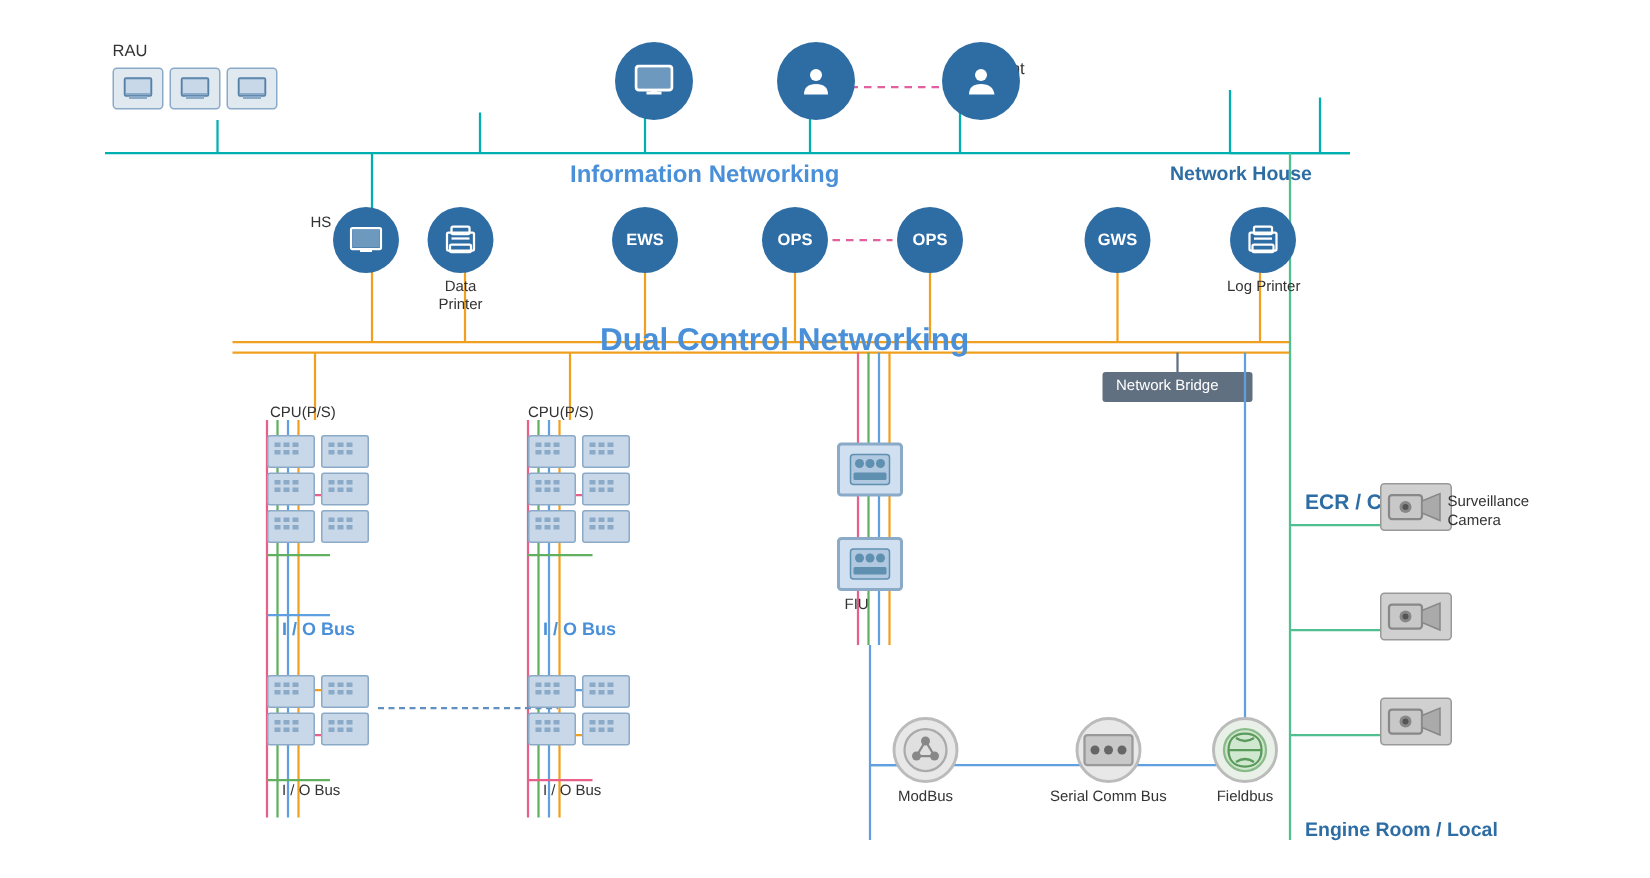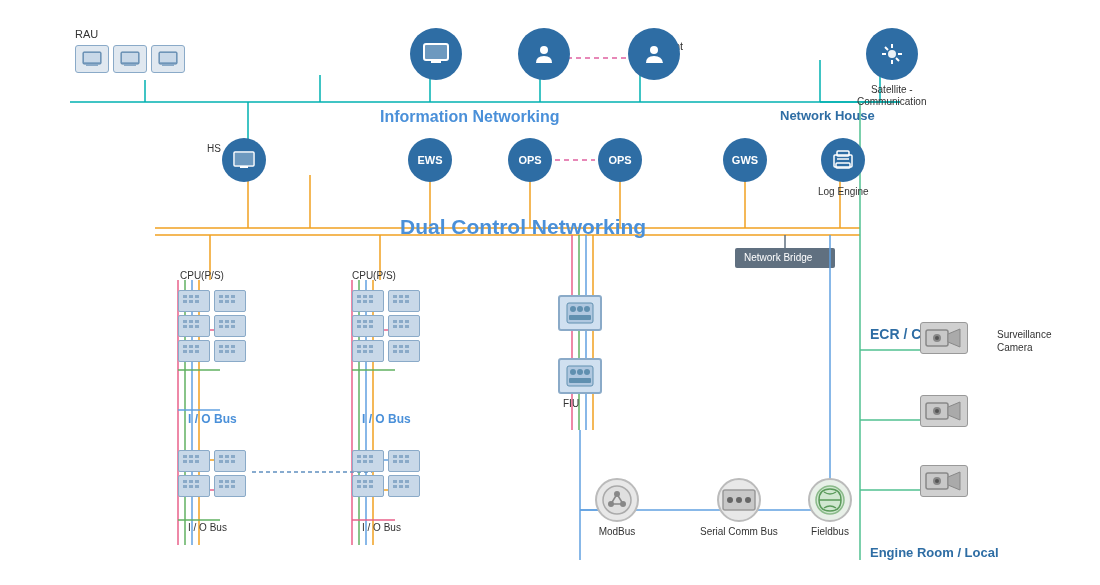--- a/index.html
+++ b/index.html
@@ -279,50 +279,47 @@
 
   <div class="node" style="left:628px; top:28px;">
     <div class="circle-icon large" style="background:#2e6da4;">
       <svg width="22" height="22" viewBox="0 0 22 22">
           <circle cx="11" cy="7" r="4" fill="white"></circle>
           <path d="M3 20 Q3 13 11 13 Q19 13 20 20" fill="white"></path>
         </svg>
     </div>
   </div>
 
-  <div class="node" style="left:857px; top:28px;">
-    <div class="circle-icon large" style="background:#2e6da4;">
-      <svg width="24" height="24" viewBox="0 0 24 24">
-          <circle cx="12" cy="12" r="4" fill="white" opacity="0.9"></circle>
-          <line x1="12" y1="2" x2="12" y2="6" stroke="white" stroke-width="2"></line>
-          <line x1="12" y1="18" x2="12" y2="22" stroke="white" stroke-width="2"></line>
-          <line x1="2" y1="12" x2="6" y2="12" stroke="white" stroke-width="2"></line>
-          <line x1="18" y1="12" x2="22" y2="12" stroke="white" stroke-width="2"></line>
-          <line x1="5" y1="5" x2="8" y2="8" stroke="white" stroke-width="2"></line>
-          <line x1="16" y1="16" x2="19" y2="19" stroke="white" stroke-width="2"></line>
-        </svg>
-    </div>
-    <div class="node-label">Satellite -<br>Communication</div>
-  </div>
 
   <div class="section-label" style="left:380px; top:108px;">Information Networking</div>
 
   <div class="section-label" style="left:780px; top:108px; color:#2e6da4; font-size:13px;">Network House</div>
 
   <div class="node" style="left:222px; top:138px;">
     <div class="circle-icon medium" style="background:#2e6da4;">
       <svg width="22" height="18" viewBox="0 0 22 18">
           <rect x="1" y="1" width="20" height="14" rx="1" fill="none" stroke="white" stroke-width="1.5"></rect>
           <rect x="2" y="2" width="18" height="12" fill="rgba(255,255,255,0.3)"></rect>
           <rect x="7" y="15" width="8" height="2" fill="white"></rect>
         </svg>
     </div>
   </div>
   <div style="position:absolute; left:207px; top:143px; font-size:10px; color:#333;">HS</div>
 
+  <div class="node" style="left:285px; top:138px;">
+    <div class="circle-icon medium" style="background:#2e6da4;">
+      <svg width="22" height="20" viewBox="0 0 22 20">
+          <rect x="2" y="5" width="18" height="12" rx="1" fill="none" stroke="white" stroke-width="1.5"></rect>
+          <rect x="5" y="1" width="12" height="5" rx="1" fill="none" stroke="white" stroke-width="1.5"></rect>
+          <rect x="4" y="13" width="14" height="5" rx="1" fill="none" stroke="white" stroke-width="1.5"></rect>
+          <line x1="5" y1="9" x2="17" y2="9" stroke="white" stroke-width="1.5"></line>
+        </svg>
+    </div>
+    <div class="node-label">Data<br>Printer</div>
+  </div>
 
   <div class="node" style="left:408px; top:138px;">
     <div class="circle-icon named" style="background:#2e6da4;">EWS</div>
   </div>
 
   <div class="node" style="left:508px; top:138px;">
     <div class="circle-icon named" style="background:#2e6da4;">OPS</div>
   </div>
 
   <div class="node" style="left:598px; top:138px;">
@@ -335,21 +332,21 @@
 
   <div class="node" style="left:818px; top:138px;">
     <div class="circle-icon medium" style="background:#2e6da4;">
       <svg width="22" height="20" viewBox="0 0 22 20">
           <rect x="2" y="5" width="18" height="12" rx="1" fill="none" stroke="white" stroke-width="1.5"></rect>
           <rect x="5" y="1" width="12" height="5" rx="1" fill="none" stroke="white" stroke-width="1.5"></rect>
           <rect x="4" y="13" width="14" height="5" rx="1" fill="none" stroke="white" stroke-width="1.5"></rect>
           <line x1="5" y1="9" x2="17" y2="9" stroke="white" stroke-width="1.5"></line>
         </svg>
     </div>
-    <div class="node-label">Log Engine</div>
+    <div class="node-label">Log Printer</div>
   </div>
 
   <div class="section-label" style="left:400px; top:215px; font-size:21px;">Dual Control Networking</div>
 
   <div style="position:absolute; left:738px; top:250px; background:#607080; color:white; font-size:10px; padding:2px 6px; border-radius:2px;">Network Bridge</div>
 
   <div style="position:absolute; left:180px; top:270px; font-size:10px; color:#333;">CPU(P/S)</div>
 
   <div style="position:absolute; left:352px; top:270px; font-size:10px; color:#333;">CPU(P/S)</div>
 
@@ -688,21 +685,21 @@
   <div class="node" style="left:920px; top:322px;">
     <div class="camera-box">
       <svg width="40" height="28" viewBox="0 0 40 28">
           <rect x="2" y="6" width="22" height="16" rx="2" fill="#c8c8c8" stroke="#888" stroke-width="1.5"></rect>
           <polygon points="24,10 36,5 36,23 24,18" fill="#aaa" stroke="#888" stroke-width="1"></polygon>
           <circle cx="13" cy="14" r="4" fill="#888"></circle>
           <circle cx="13" cy="14" r="2" fill="#555"></circle>
         </svg>
     </div>
   </div>
-  <div style="position:absolute; left:997px; top:328px; font-size:10px; color:#333; line-height:1.3;">Surveillance<br>Camera</div>
+  <div style="position:absolute; left:965px; top:328px; font-size:10px; color:#333; line-height:1.3;">Surveillance<br>Camera</div>
 
   <div class="node" style="left:920px; top:395px;">
     <div class="camera-box">
       <svg width="40" height="28" viewBox="0 0 40 28">
           <rect x="2" y="6" width="22" height="16" rx="2" fill="#c8c8c8" stroke="#888" stroke-width="1.5"></rect>
           <polygon points="24,10 36,5 36,23 24,18" fill="#aaa" stroke="#888" stroke-width="1"></polygon>
           <circle cx="13" cy="14" r="4" fill="#888"></circle>
           <circle cx="13" cy="14" r="2" fill="#555"></circle>
         </svg>
     </div>

